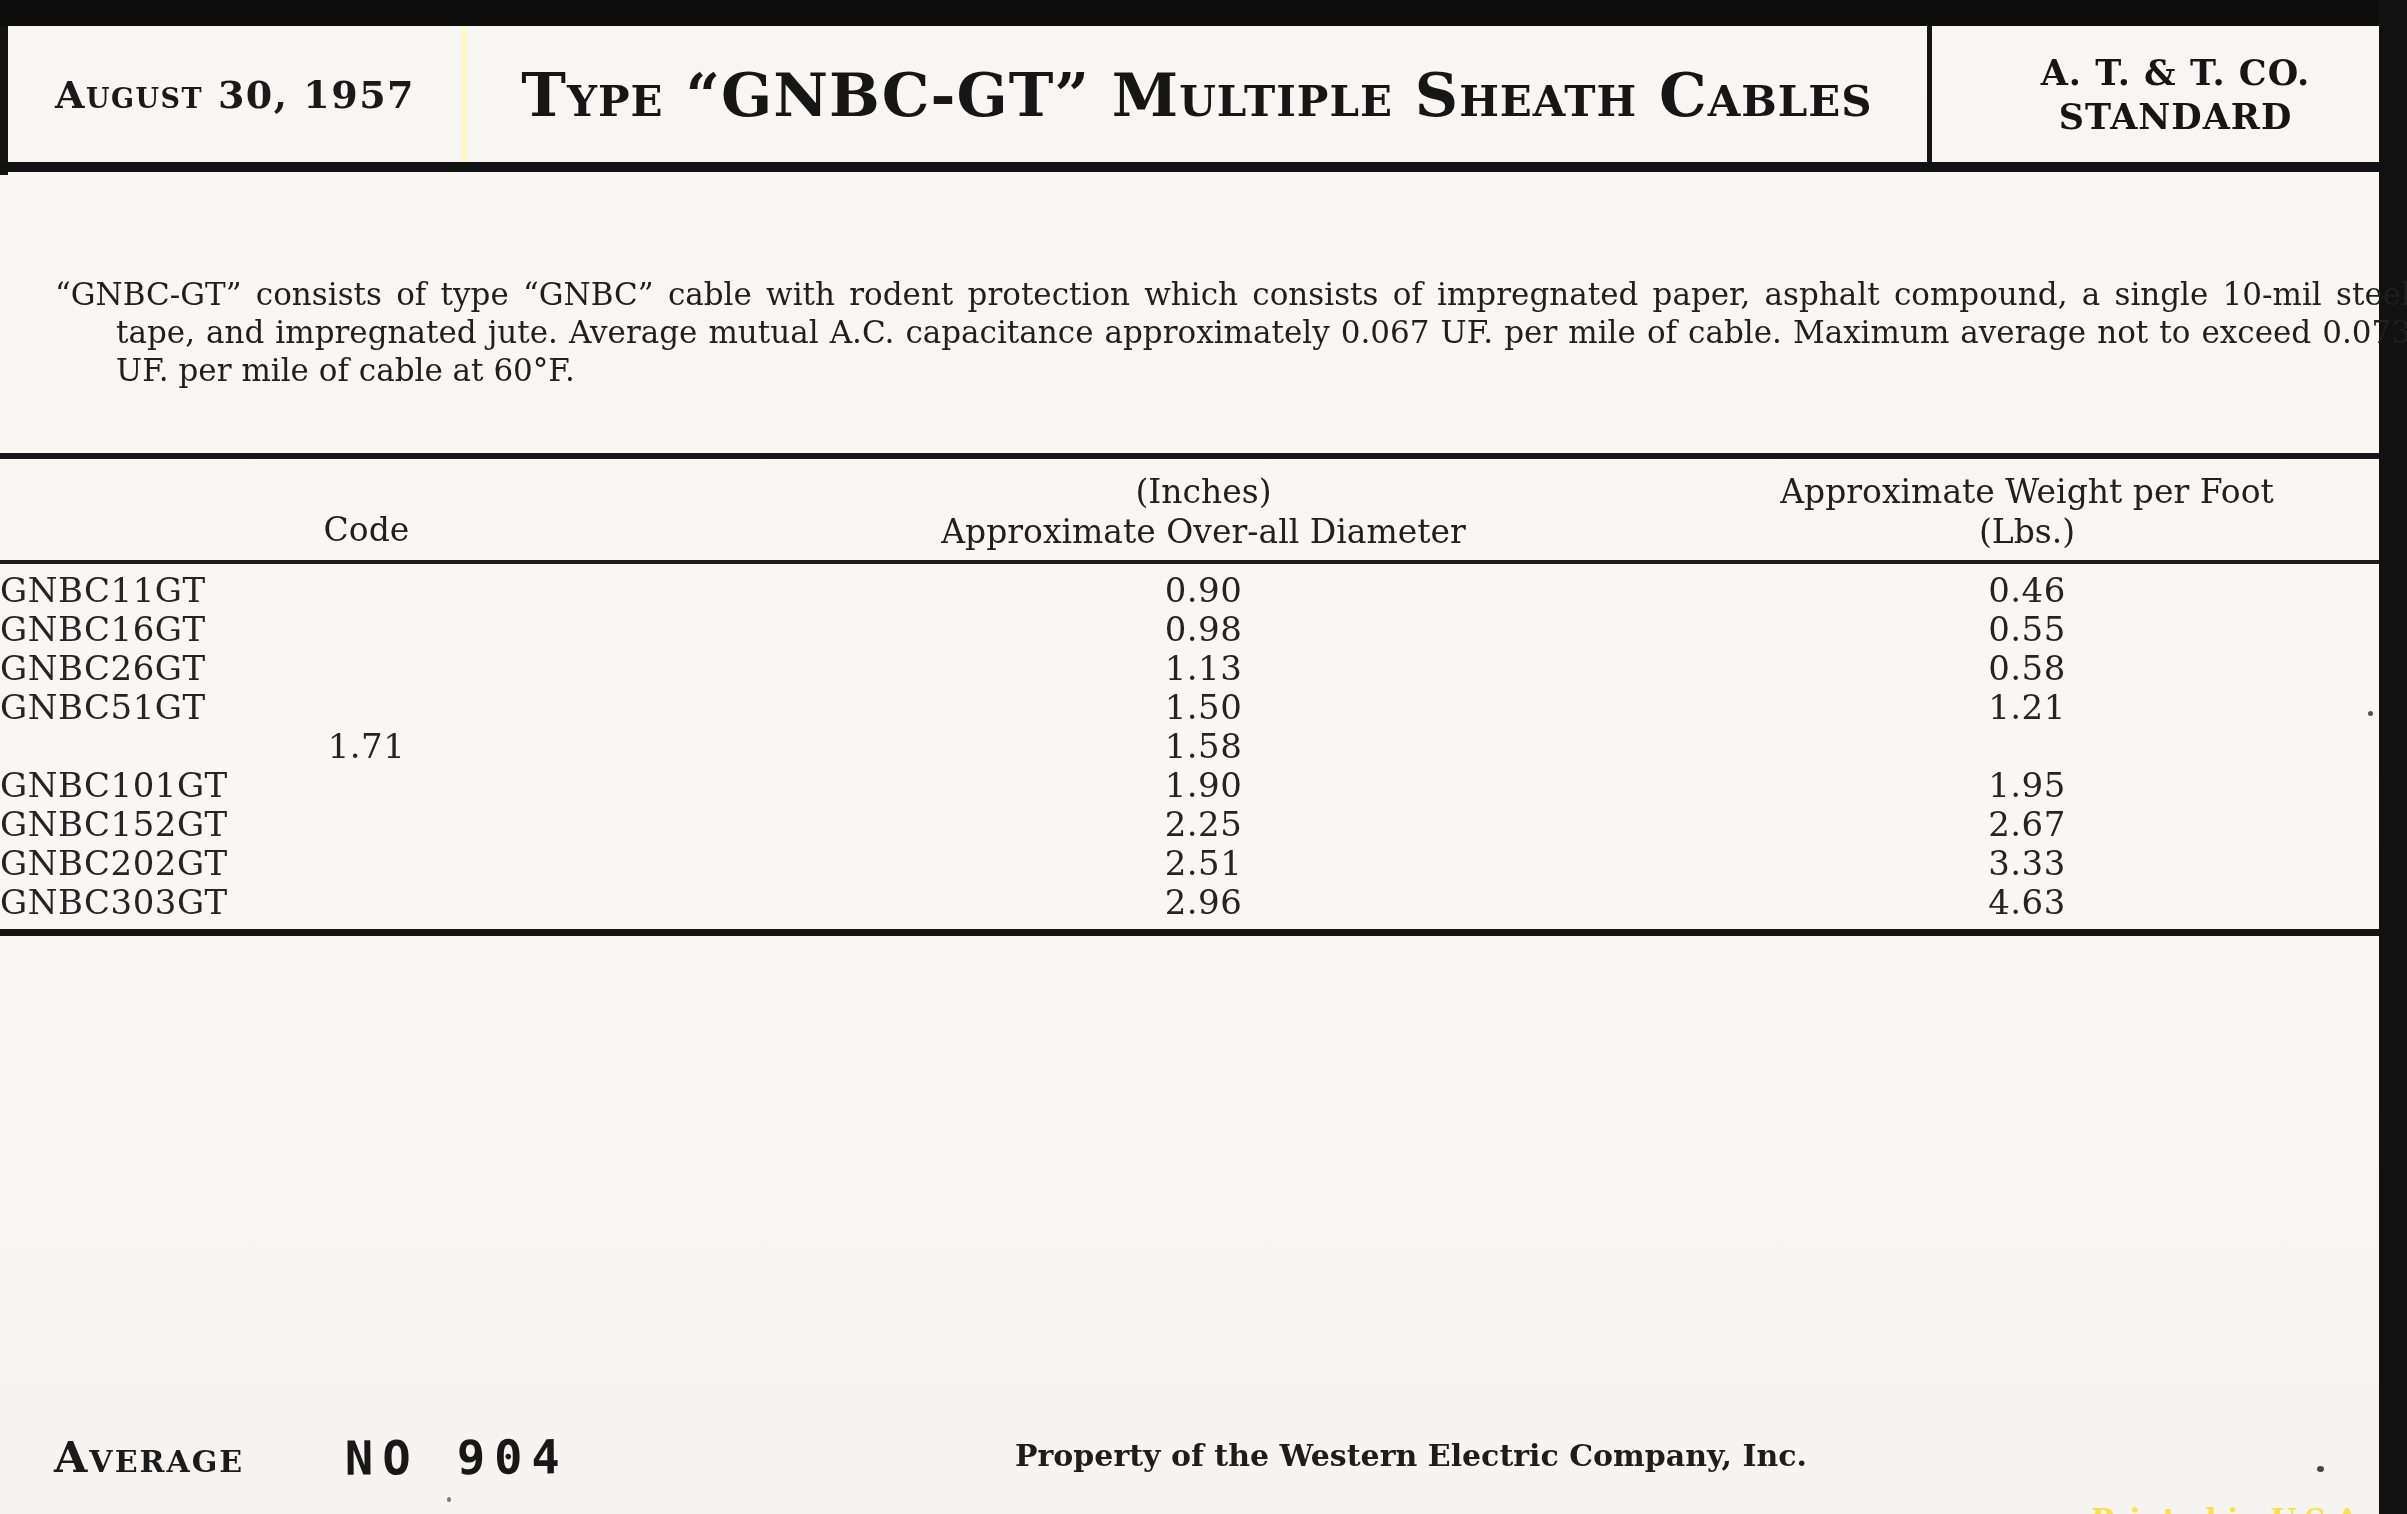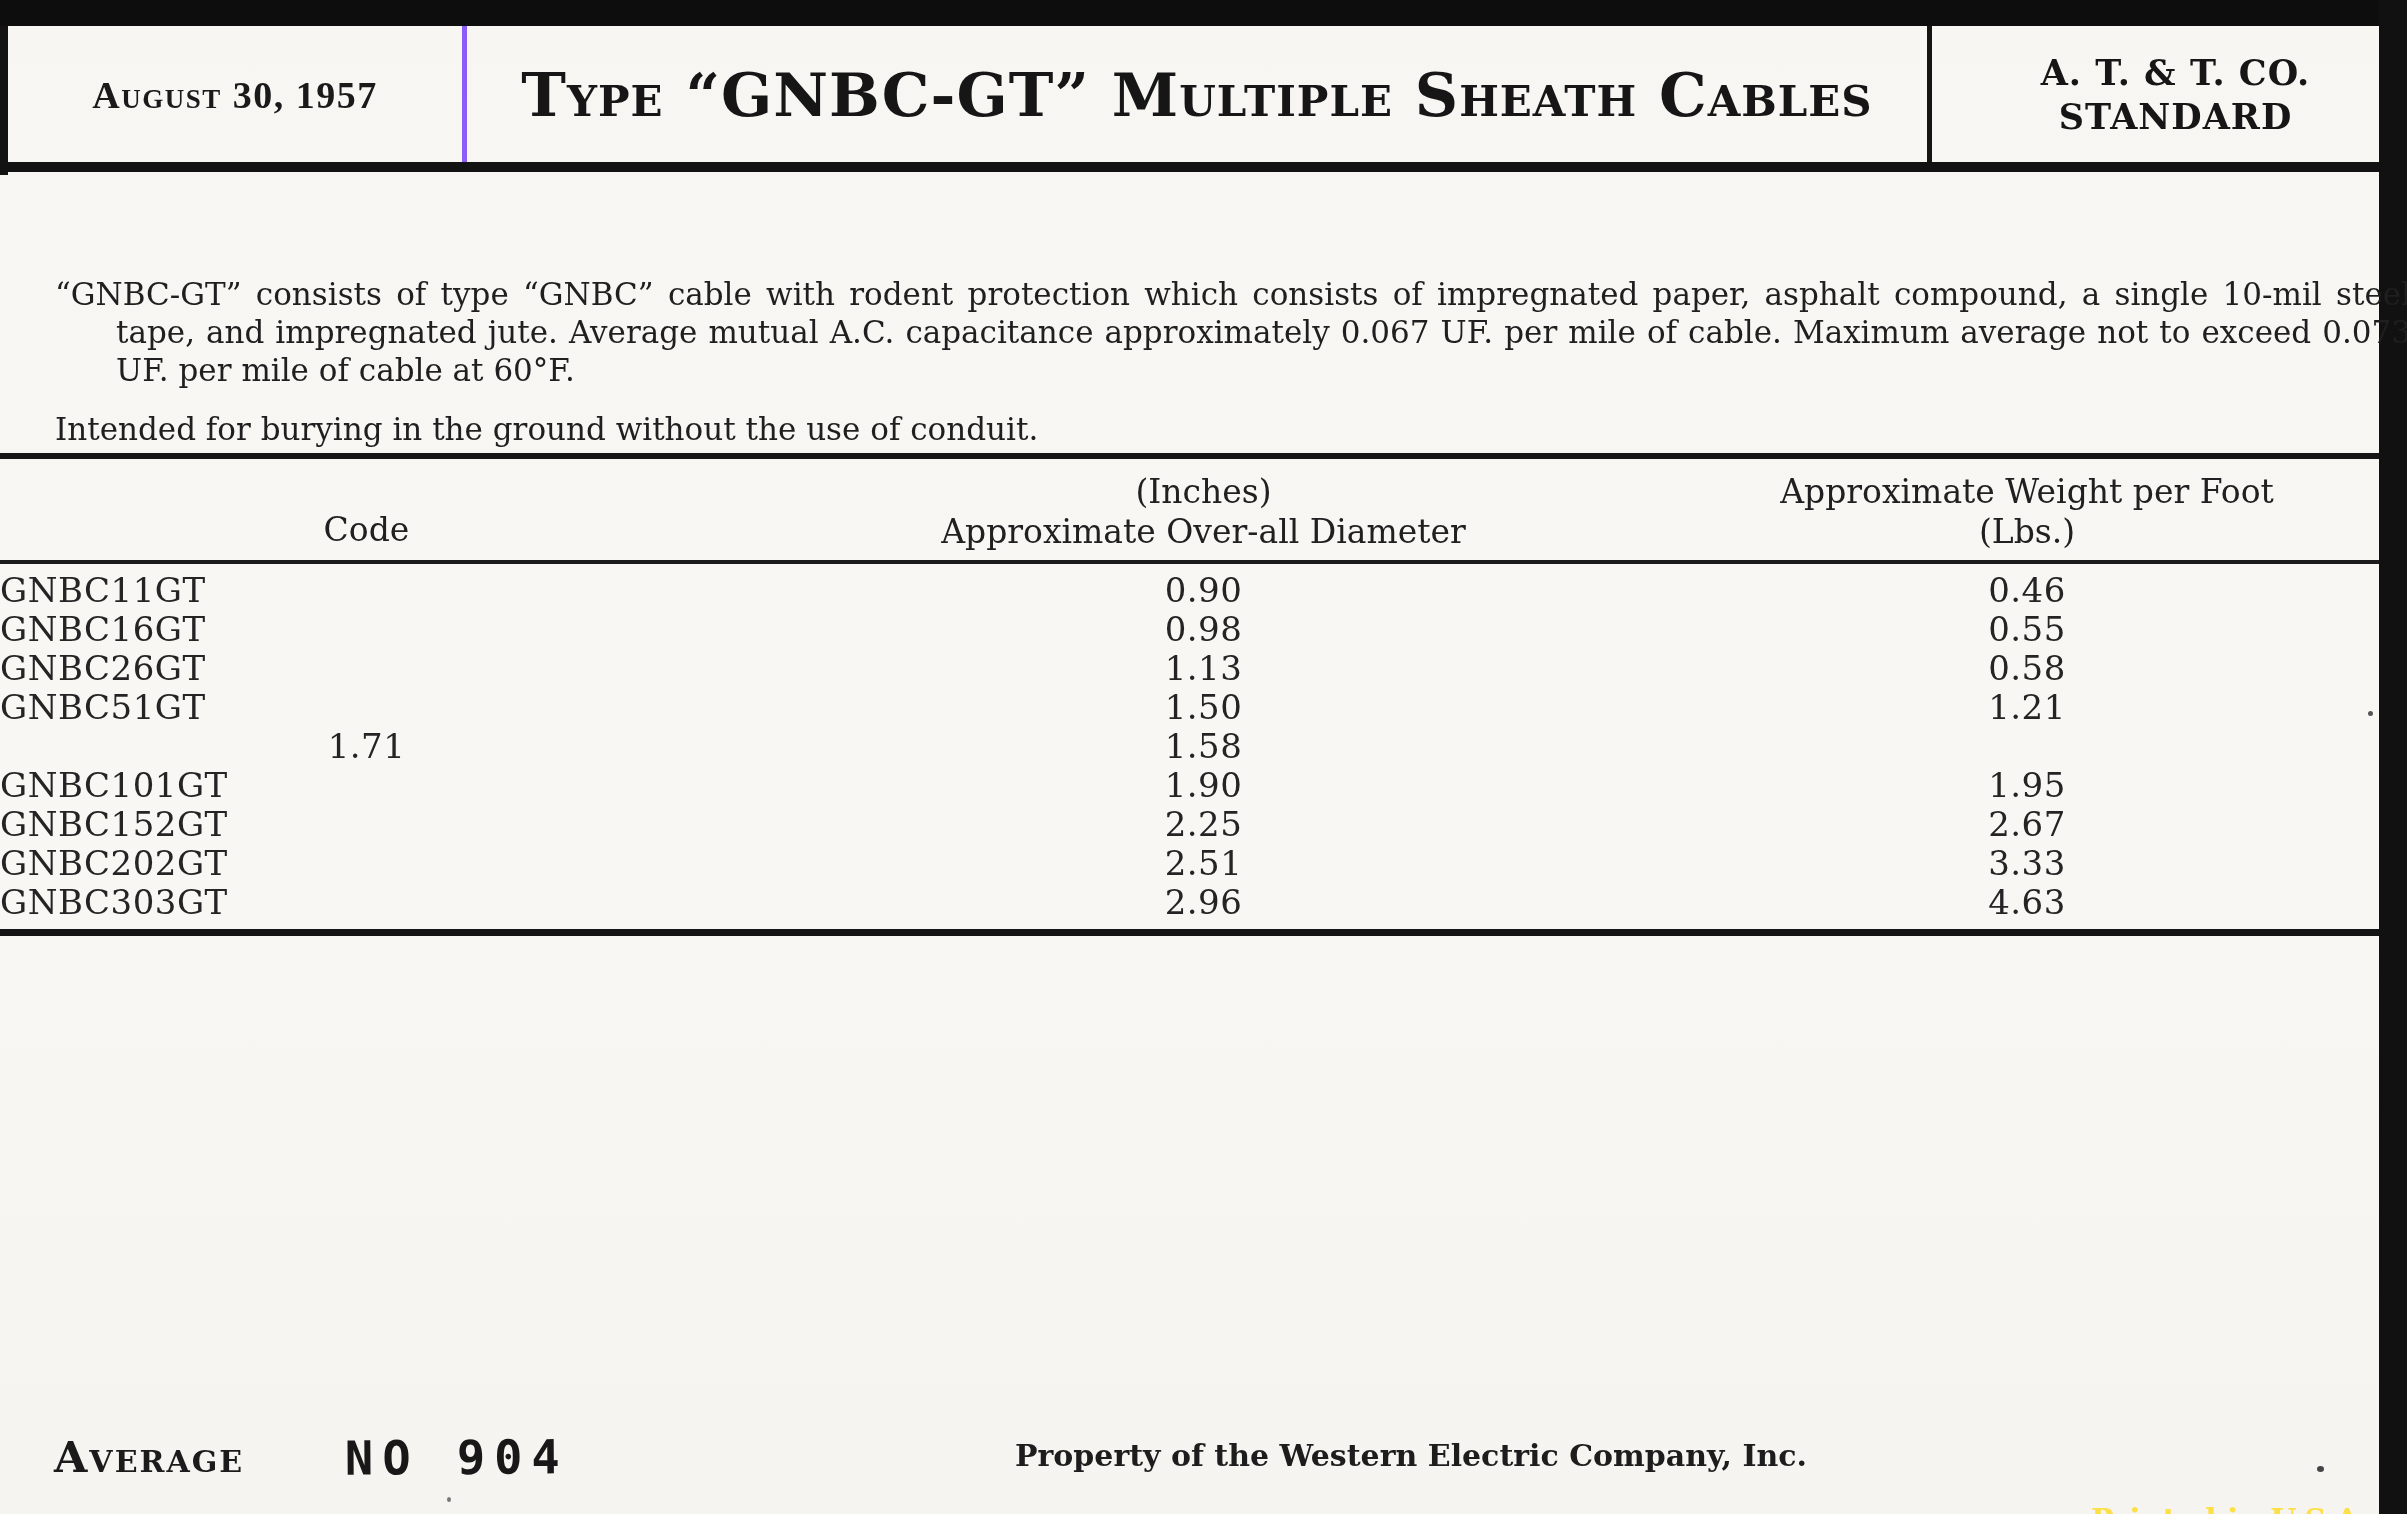--- a/index.html
+++ b/index.html
@@ -16,21 +16,21 @@
   .scan-bar-top   { position:absolute; left:0; top:0; width:2408px; height:26px; background:#0d0d0d; }
   .scan-bar-right { position:absolute; left:2379px; top:0; width:29px; height:1515px; background:#111; }
   .scan-sliver-left { position:absolute; left:0; top:26px; width:8px; height:149px; background:#131313; }
 
   
   .header-band {
     position:absolute; left:8px; top:26px; width:2371px; height:137px;
     display:flex; align-items:stretch;
   }
   .header-cell { display:flex; flex-direction:column; align-items:center; justify-content:center; }
-  .hdr-date  { width:454px; border-right:5px solid #8b5cf6;font-family:Liberation Serif, serif; }
+  .hdr-date  { width:454px; border-right:5px solid #fef9c3; }
   .hdr-title { flex:1; border-right:5px solid #141414; }
   .hdr-org   { width:447px; }
   .date-text {
     font-variant:small-caps; font-weight:600; font-size:38px; letter-spacing:1.5px; color:#1a1a1a;
   }
   .title-text {
     font-variant:small-caps; font-weight:bold; font-size:60px; letter-spacing:1px;
     color:#161616; white-space:nowrap;
   }
   .org-line { font-weight:bold; font-size:35px; letter-spacing:1px; line-height:44px; color:#161616; text-align:left;margin-left:40px; }
@@ -112,21 +112,20 @@
       <span class="title-text">Type “GNBC-GT” Multiple Sheath Cables</span>
     </div>
     <div class="header-cell hdr-org">
       <span class="org-line">A. T. &amp; T. CO.</span>
       <span class="org-line">STANDARD</span>
     </div>
   </div>
   <div class="header-rule"></div>
 
   <p class="desc">“GNBC-GT” consists of type “GNBC” cable with rodent protection which consists of impregnated paper, asphalt compound, a single 10-mil steel tape, and impregnated jute.  Average mutual A.C. capacitance approximately 0.067 UF. per mile of cable.  Maximum average not to exceed 0.073 UF. per mile of cable at 60°F.</p>
-  <p class="intended">Intended for burying in the ground without the use of conduit.</p>
 
   <div class="cable-table">
     <div class="t-rule-top"></div>
     <div class="thead-row">
       <div class="th th-code">Code</div>
       <div class="th th-center">
         <div>(Inches)</div>
         <div>Approximate Over-all Diameter</div>
       </div>
       <div class="th th-center">

